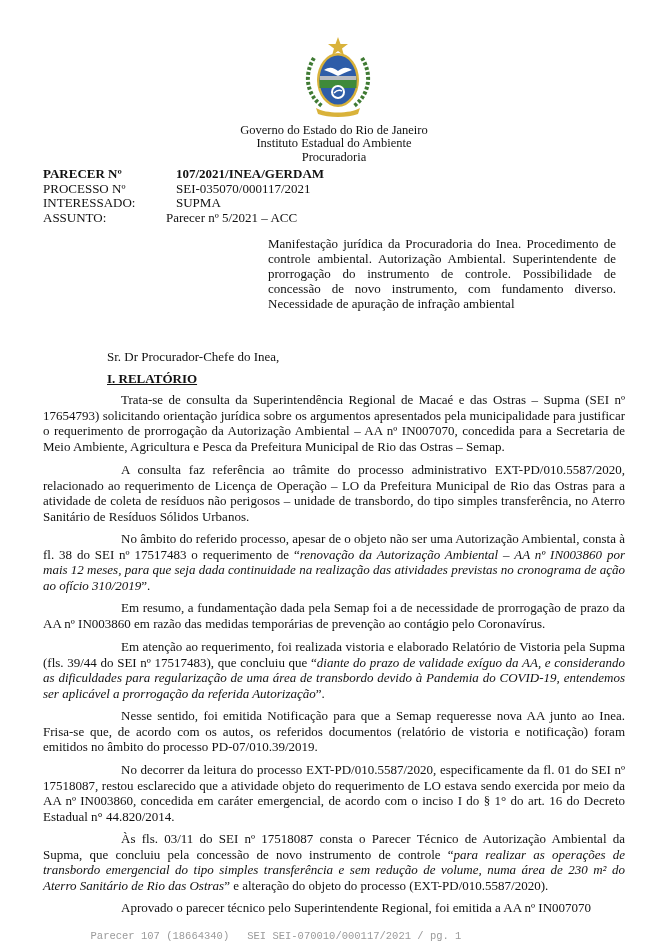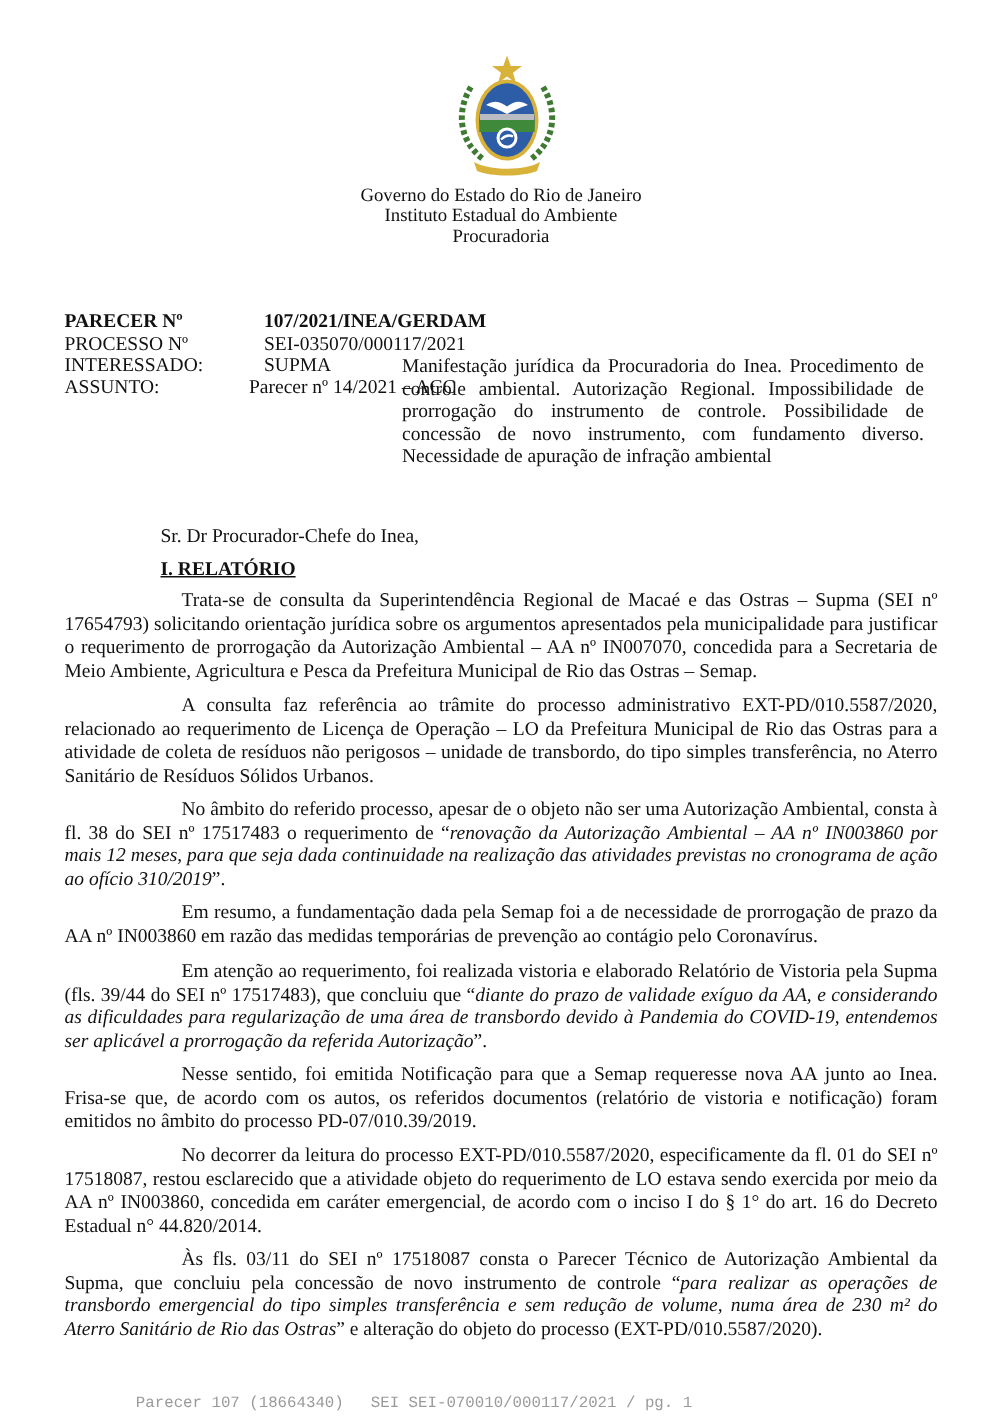--- a/index.html
+++ b/index.html
@@ -1,21 +1,21 @@
 <!DOCTYPE html>
 <html><head>
 <meta charset="utf-8">
 <style>
   html, body { margin: 0; padding: 0; background: #ffffff; }
   body { width: 668px; height: 948px; overflow: hidden; position: relative;
          font-family: "Liberation Serif", serif; color: #111; }
   .page { position: absolute; left: 0; top: 0; width: 668px; height: 948px; border-radius: 25px; }
   .crest { position: absolute; left: 298px; top: 36px; width: 80px; height: 82px; }
   .org { position: absolute; left: 0; width: 668px; text-align: center; font-size: 12.5px; line-height: 13px; }
-  .meta { position: absolute; left: 43px; top: 167px; font-size: 13px; line-height: 14.5px; margin-top: 40px; }
+  .meta { position: absolute; left: 43px; top: 167px; font-size: 13px; line-height: 14.5px; }
   .meta .row { display: flex; }
   .meta .k { width: 133px; }
   .meta .bold { font-weight: bold; }
   .meta .v2 { margin-left: -10px; }
   .ementa { position: absolute; left: 268px; top: 236px; width: 348px; font-size: 13px; line-height: 15px; text-align: justify; }
   .salut { position: absolute; left: 107px; top: 349px; font-size: 13px; }
   .section { position: absolute; left: 107px; top: 371px; font-size: 13px; font-weight: bold; text-decoration: underline; }
   .para { position: absolute; left: 43px; width: 582px; font-size: 13px; line-height: 15.6px; text-align: justify; text-indent: 78px; margin: 0; }
   .para i { font-style: italic; }
   .footer { position: absolute; left: 0; top: 930px; width: 552px; text-align: center; font-family: Liberation Mono, monospace; font-size: 10.5px; color: #9a9a9a; }
@@ -58,34 +58,35 @@
     <div class="row">
       <span class="k">PROCESSO Nº</span>
       <span>SEI-035070/000117/2021</span>
     </div>
     <div class="row">
       <span class="k">INTERESSADO:</span>
       <span>SUPMA</span>
     </div>
     <div class="row">
       <span class="k">ASSUNTO:</span>
-      <span class="v2">Parecer nº 14/2021 – ACC</span>
+      <span class="v2">Parecer nº 5/2021 – ACC</span>
     </div>
   </div>
 
-  <div class="ementa">Manifestação jurídica da Procuradoria do Inea. Procedimento de controle ambiental. Autorização Regional. Impossibilidade de prorrogação do instrumento de controle. Possibilidade de concessão de novo instrumento, com fundamento diverso. Necessidade de apuração de infração ambiental</div>
+  <div class="ementa">Manifestação jurídica da Procuradoria do Inea. Procedimento de controle ambiental. Autorização Ambiental. Superintendente de prorrogação do instrumento de controle. Possibilidade de concessão de novo instrumento, com fundamento diverso. Necessidade de apuração de infração ambiental</div>
 
   <div class="salut">Sr. Dr Procurador-Chefe do Inea,</div>
   <div class="section">I. RELATÓRIO</div>
 
   <p class="para" style="top:392px;">Trata-se de consulta da Superintendência Regional de Macaé e das Ostras – Supma (SEI nº 17654793) solicitando orientação jurídica sobre os argumentos apresentados pela municipalidade para justificar o requerimento de prorrogação da Autorização Ambiental – AA nº IN007070, concedida para a Secretaria de Meio Ambiente, Agricultura e Pesca da Prefeitura Municipal de Rio das Ostras – Semap.</p>
   <p class="para" style="top:462px;">A consulta faz referência ao trâmite do processo administrativo EXT-PD/010.5587/2020, relacionado ao requerimento de Licença de Operação – LO da Prefeitura Municipal de Rio das Ostras para a atividade de coleta de resíduos não perigosos – unidade de transbordo, do tipo simples transferência, no Aterro Sanitário de Resíduos Sólidos Urbanos.</p>
   <p class="para" style="top:531px;"><span>No âmbito do referido processo, apesar de o objeto não ser uma Autorização Ambiental, consta à fl. 38 do SEI nº 17517483 o requerimento de “</span><i>renovação da Autorização Ambiental – AA nº IN003860 por mais 12 meses, para que seja dada continuidade na realização das atividades previstas no cronograma de ação ao ofício 310/2019</i><span>”.</span></p>
   <p class="para" style="top:600px;">Em resumo, a fundamentação dada pela Semap foi a de necessidade de prorrogação de prazo da AA nº IN003860 em razão das medidas temporárias de prevenção ao contágio pelo Coronavírus.</p>
   <p class="para" style="top:639px;"><span>Em atenção ao requerimento, foi realizada vistoria e elaborado Relatório de Vistoria pela Supma (fls. 39/44 do SEI nº 17517483), que concluiu que “</span><i>diante do prazo de validade exíguo da AA, e considerando as dificuldades para regularização de uma área de transbordo devido à Pandemia do COVID-19, entendemos ser aplicável a prorrogação da referida Autorização</i><span>”.</span></p>
   <p class="para" style="top:708px;">Nesse sentido, foi emitida Notificação para que a Semap requeresse nova AA junto ao Inea. Frisa-se que, de acordo com os autos, os referidos documentos (relatório de vistoria e notificação) foram emitidos no âmbito do processo PD-07/010.39/2019.</p>
   <p class="para" style="top:762px;">No decorrer da leitura do processo EXT-PD/010.5587/2020, especificamente da fl. 01 do SEI nº 17518087, restou esclarecido que a atividade objeto do requerimento de LO estava sendo exercida por meio da AA nº IN003860, concedida em caráter emergencial, de acordo com o inciso I do § 1° do art. 16 do Decreto Estadual n° 44.820/2014.</p>
   <p class="para" style="top:831px;"><span>Às fls. 03/11 do SEI nº 17518087 consta o Parecer Técnico de Autorização Ambiental da Supma, que concluiu pela concessão de novo instrumento de controle “</span><i>para realizar as operações de transbordo emergencial do tipo simples transferência e sem redução de volume, numa área de 230 m² do Aterro Sanitário de Rio das Ostras</i><span>” e alteração do objeto do processo (EXT-PD/010.5587/2020).</span></p>
+  <p class="para" style="top:900px;">Aprovado o parecer técnico pelo Superintendente Regional, foi emitida a AA nº IN007070</p>
 
   <div class="footer">
     <span>Parecer 107 (18664340)</span><span>SEI SEI-070010/000117/2021 / pg. 1</span>
   </div>
 </div>
 
 </body></html>

